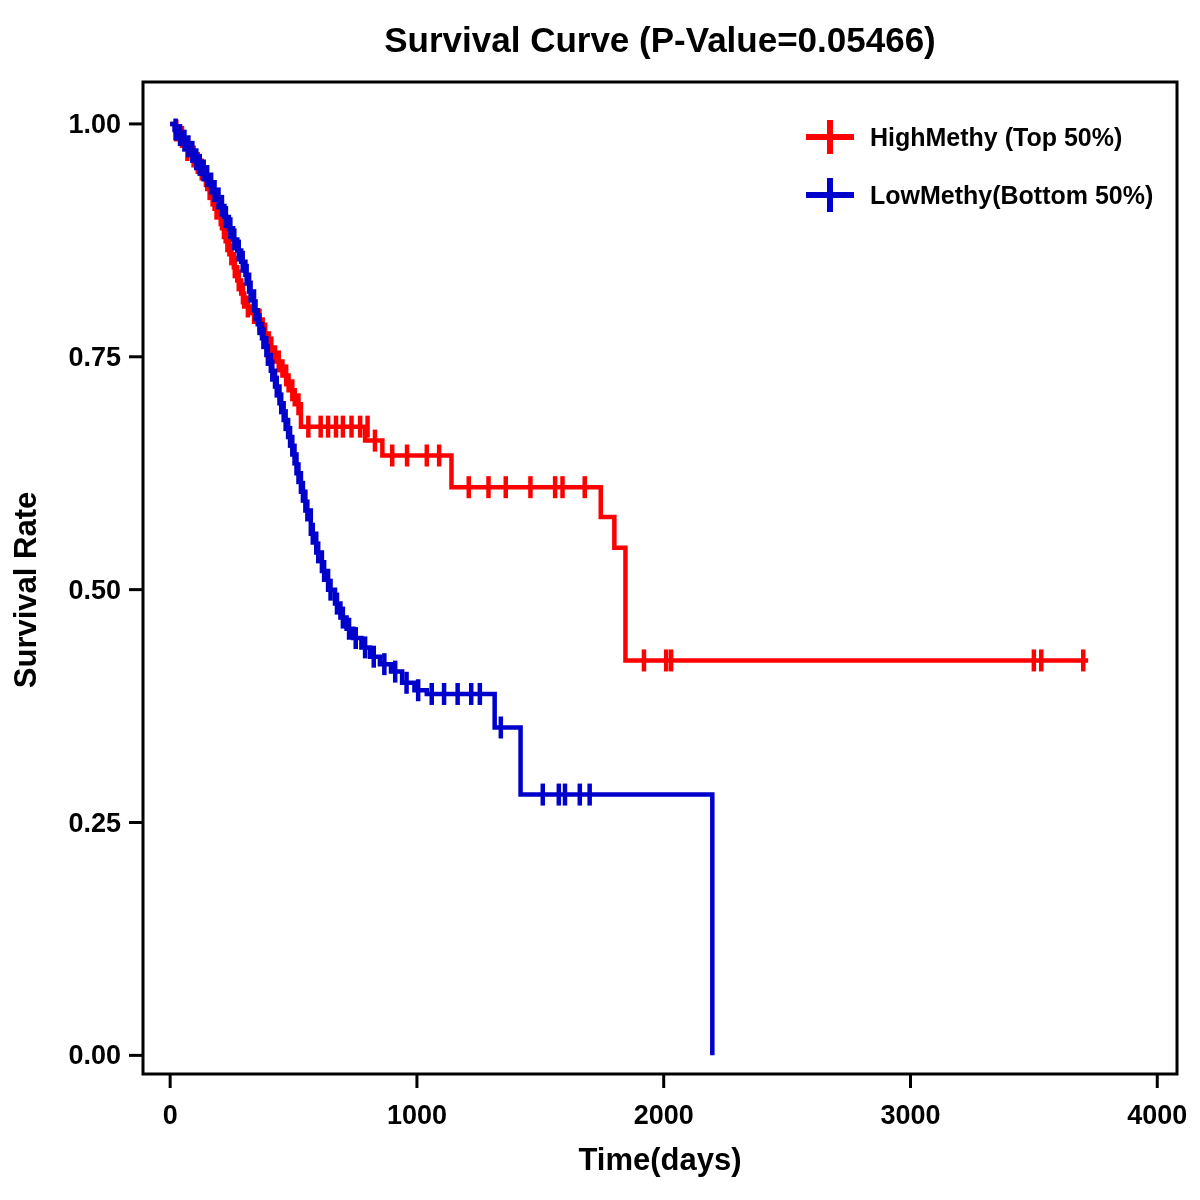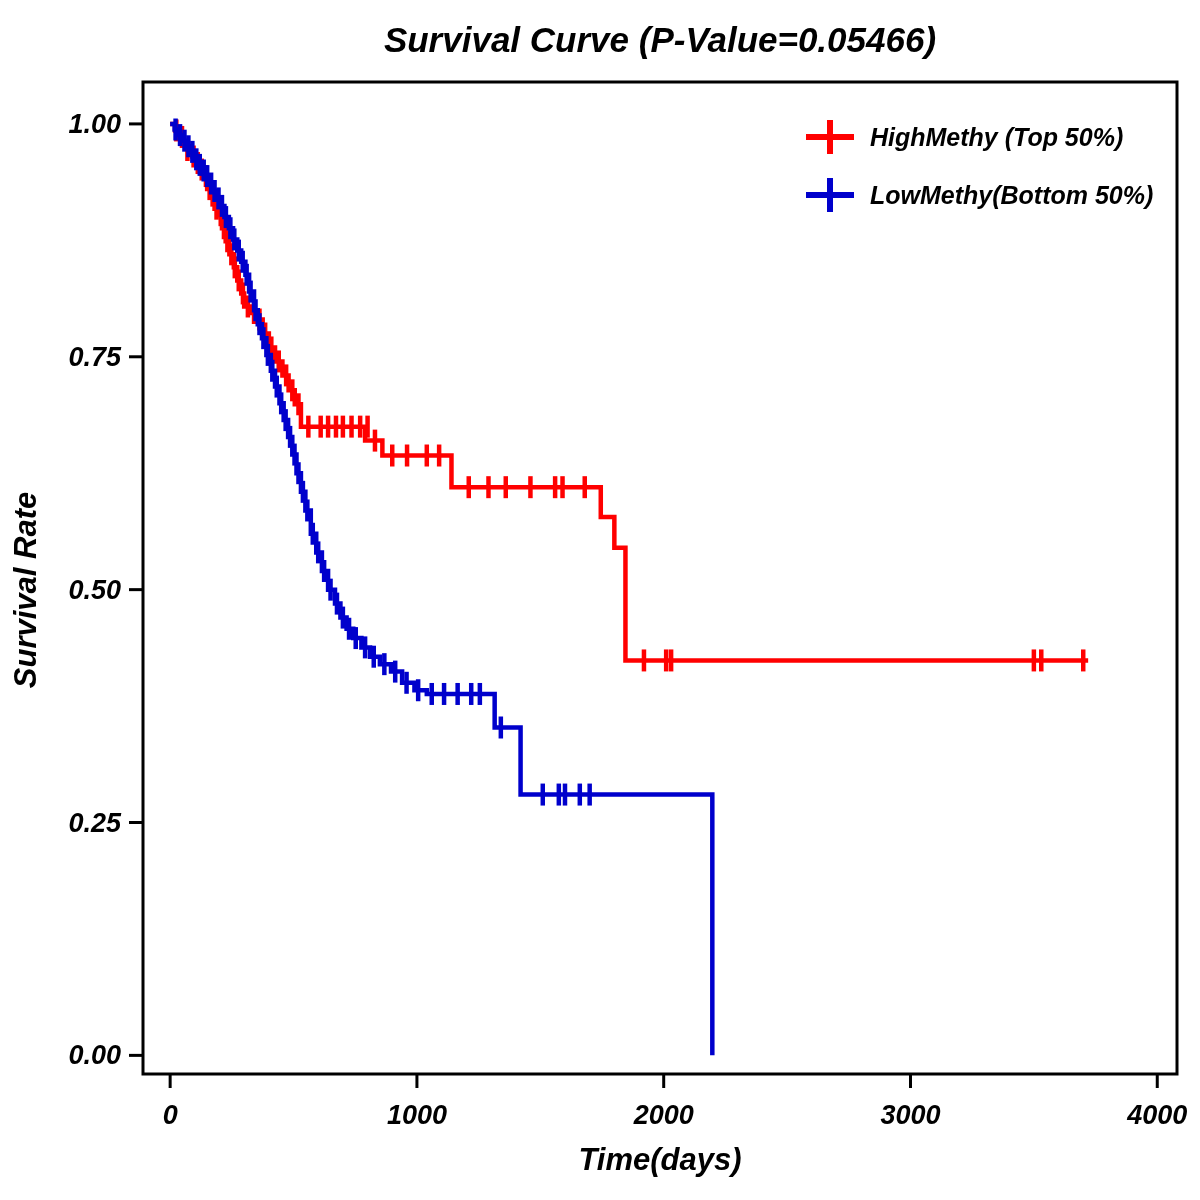--- a/index.html
+++ b/index.html
@@ -2,21 +2,21 @@
 <html><head>
 <meta charset="utf-8">
 <style>
   html,body{margin:0;padding:0;}
   body{
     width:1200px;height:1200px;
     background:#ffffff;
     font-family:"Liberation Sans", sans-serif;
     overflow:hidden;
   }
-  #figure{position:relative;width:1200px;height:1200px;font-style:italic;}
+  #figure{position:relative;width:1200px;height:1200px;}
   #chart-svg{display:block;width:1200px;height:1200px;}
   .title-text{
     font-family:"Liberation Sans", sans-serif;
     font-weight:bold;font-size:35px;fill:#000000;
   }
   .axis-label{
     font-family:"Liberation Sans", sans-serif;
     font-weight:bold;font-size:31px;fill:#000000;
   }
   .tick-text{

